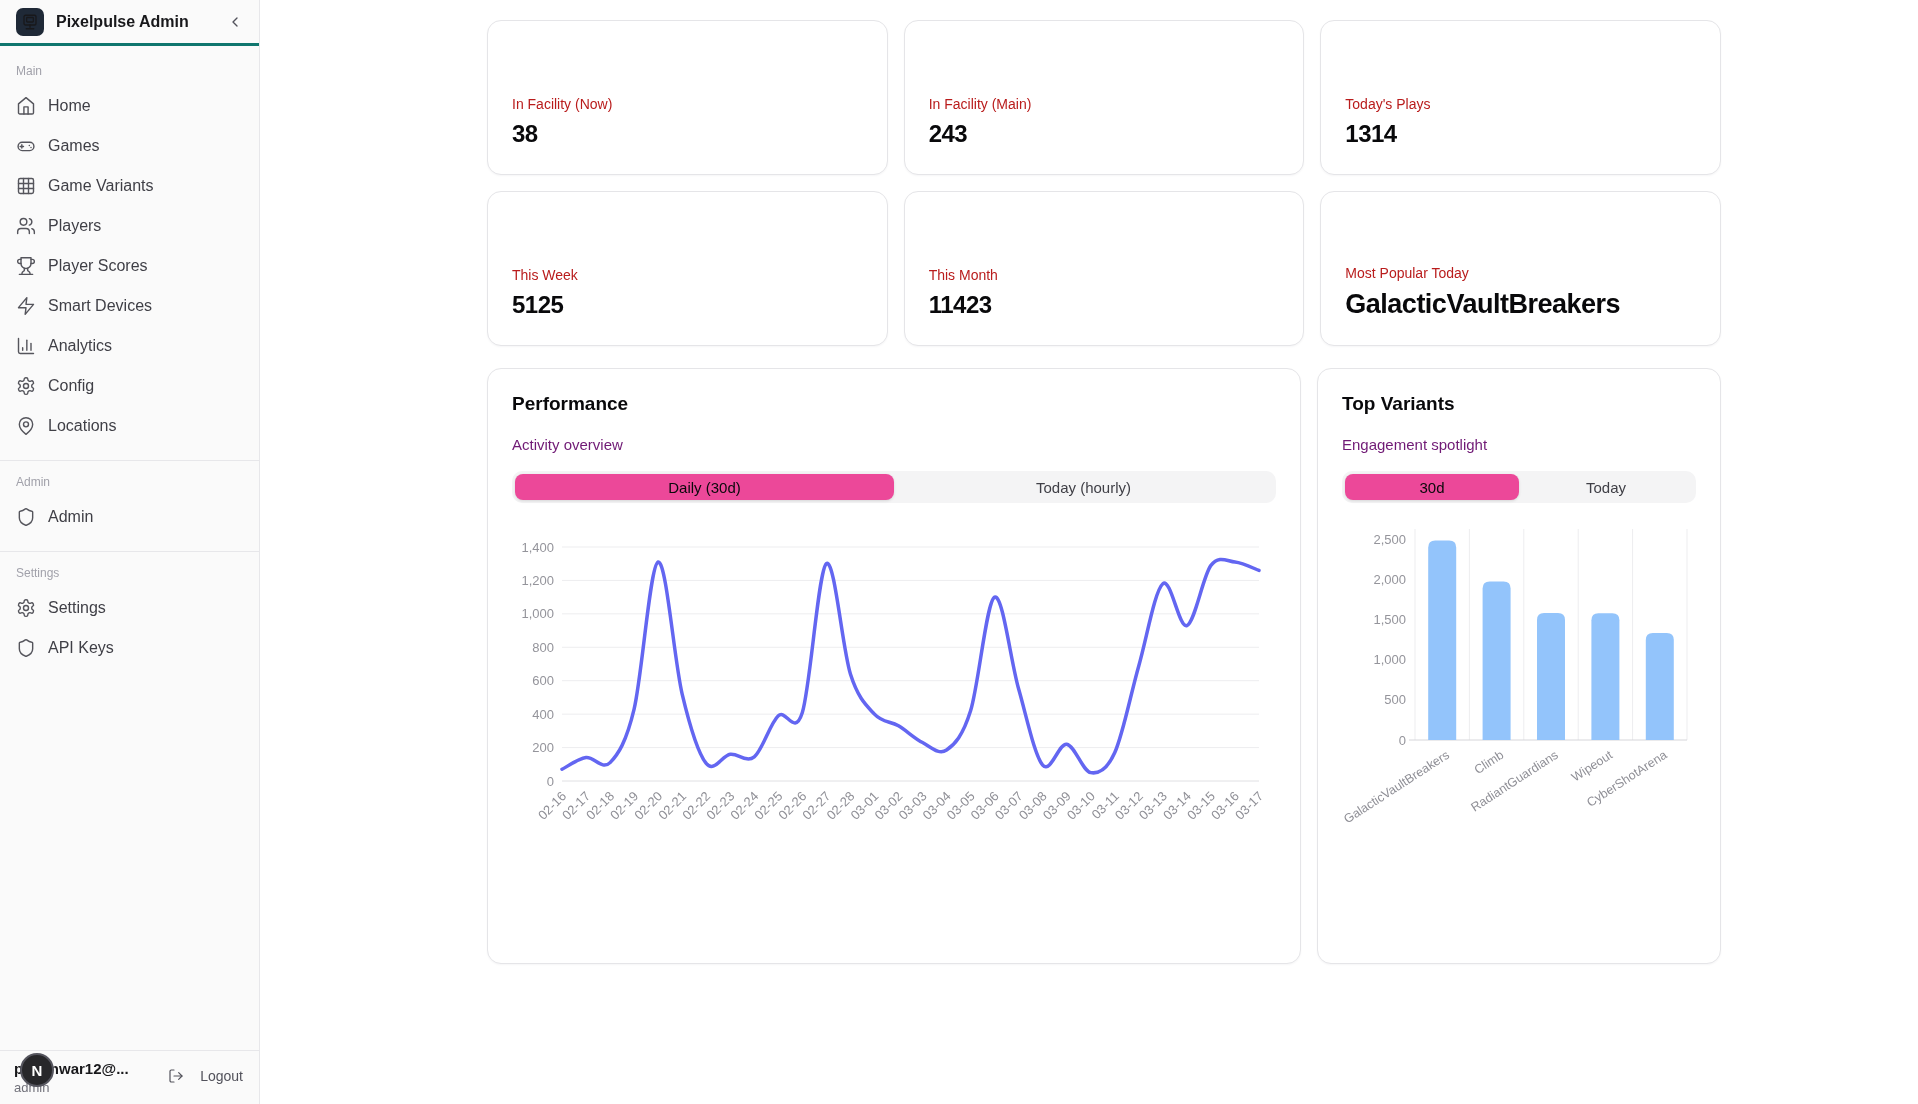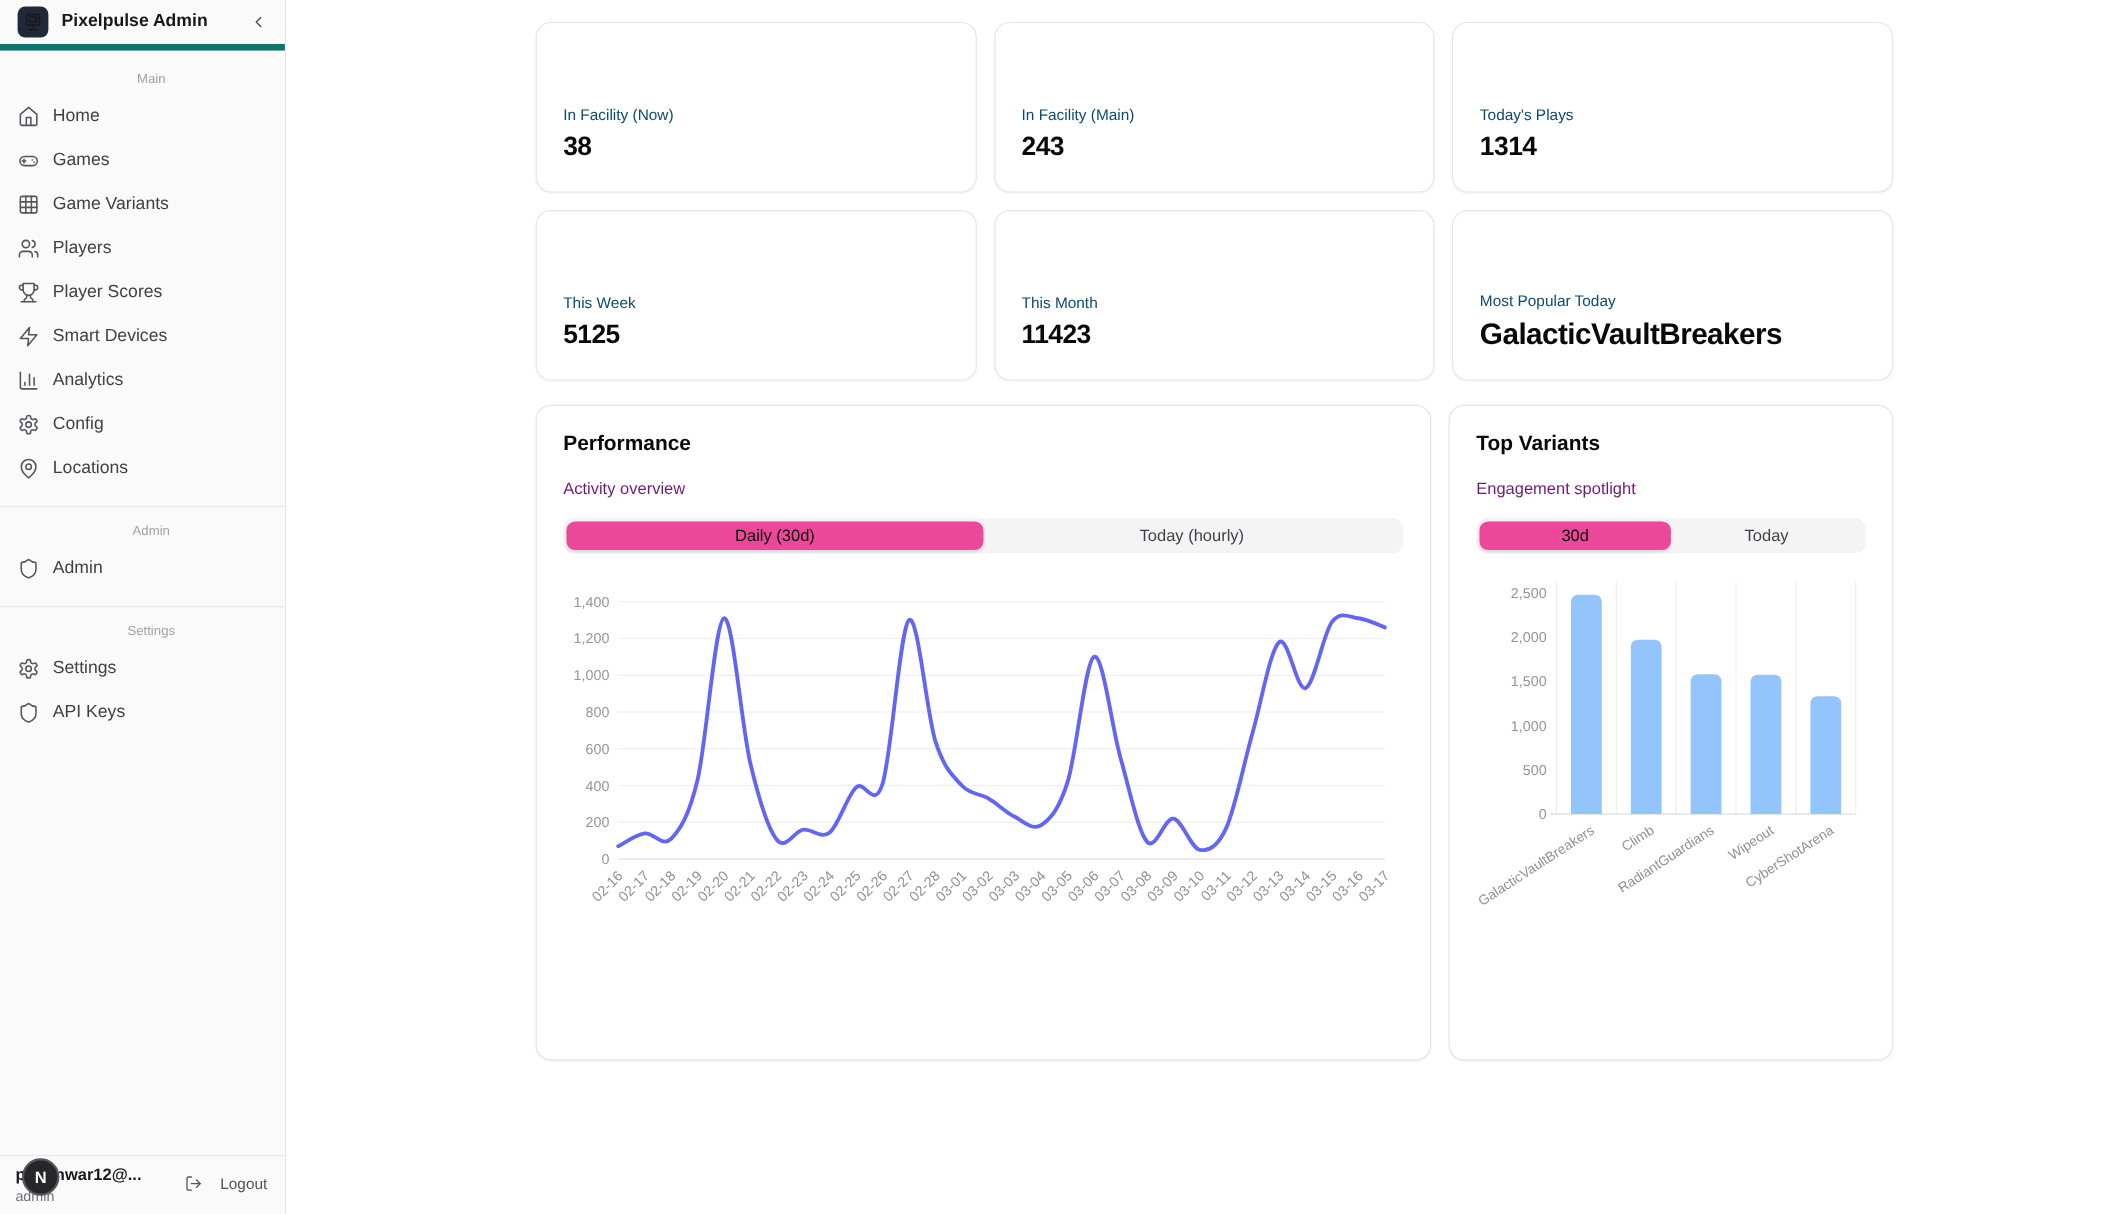--- a/index.html
+++ b/index.html
@@ -3,29 +3,29 @@
 <meta charset="utf-8">
 <style>
   * { margin:0; padding:0; box-sizing:border-box; }
   html,body { width:1918px; height:1104px; background:#fff; overflow:hidden;
     font-family:"Liberation Sans", sans-serif; color:#18181b; }
 
   
   .sidebar { position:fixed; left:0; top:0; width:260px; height:1104px;
     background:#fafafa; border-right:1px solid #e7e7ea; display:flex; flex-direction:column; }
   .sb-header { height:46px; display:flex; align-items:center; padding:0 16px;
-    border-bottom:6px solid #0f766e; flex:0 0 auto; }
+    border-bottom:3px solid #0f766e; flex:0 0 auto; }
   .logo-box { width:28px; height:28px; border-radius:7px; background:#1f2937;
     display:flex; align-items:center; justify-content:center; flex:0 0 auto; }
   .logo-box svg { stroke:#d7dbe2; }
   .sb-title { margin-left:12px; font-size:16px; font-weight:700; color:#18181b; }
   .sb-collapse { margin-left:auto; color:#52525b; display:flex; cursor:pointer; }
 
   .sb-nav { flex:1 1 auto; padding-top:14px; }
-  .sb-section { padding-bottom:6px;text-align:center; }
+  .sb-section { padding-bottom:6px; }
   .sb-section + .sb-section { border-top:1px solid #e7e7ea; margin-top:8px; padding-top:10px; }
   .sb-section-label { font-size:12px; color:#a1a1aa; margin:4px 0 8px 16px; }
   .nav-item { height:40px; display:flex; align-items:center; gap:12px; padding:0 16px;
     cursor:pointer; }
   .nav-icon { width:20px; height:20px; color:#55555c; display:flex; }
   .nav-label { font-size:16px; color:#3f3f46; }
 
   .sb-footer { flex:0 0 auto; height:54px; border-top:1px solid #e7e7ea; position:relative; }
   .user-text { position:absolute; left:14px; top:9px; white-space:nowrap; }
   .user-email { font-size:15px; font-weight:700; color:#18181b; }
@@ -37,21 +37,21 @@
     gap:16px; color:#52525b; font-size:14px; cursor:pointer; background:none; border:none;
     font-family:inherit; }
 
   
   .main { margin-left:260px; padding:20px 0 0 227px; }
   .grid3 { width:1234px; display:grid; grid-template-columns:repeat(3,1fr); gap:16px; }
   .card { background:#fff; border:1px solid #e5e5e8; border-radius:14px;
     box-shadow:0 1px 2px rgba(16,24,40,.04); }
   .stat-card { height:155px; display:flex; flex-direction:column; justify-content:center;
     padding:0 24px; }
-  .stat-label { font-size:14px; color:#0c4a6e;margin-top:48px; }
+  .stat-label { font-size:14px; color:#b91c1c;margin-top:48px; }
   .stat-value { font-size:24px; font-weight:700; color:#09090b; letter-spacing:-0.5px; margin-top:8px; }
 
   .charts-row { margin-top:22px; }
   .chart-card { height:596px; padding:24px; }
   .span2 { grid-column:span 2; }
   .chart-title { font-size:19px; font-weight:700; color:#09090b; }
   .chart-subtitle { font-size:15px; color:#701a75; margin-top:21px; }
   .tabs { display:flex; background:#f4f4f5; border-radius:10px; padding:3px; height:32px;
     margin-top:18px; }
   .tab { flex:1; display:flex; align-items:center; justify-content:center; font-size:15px;

